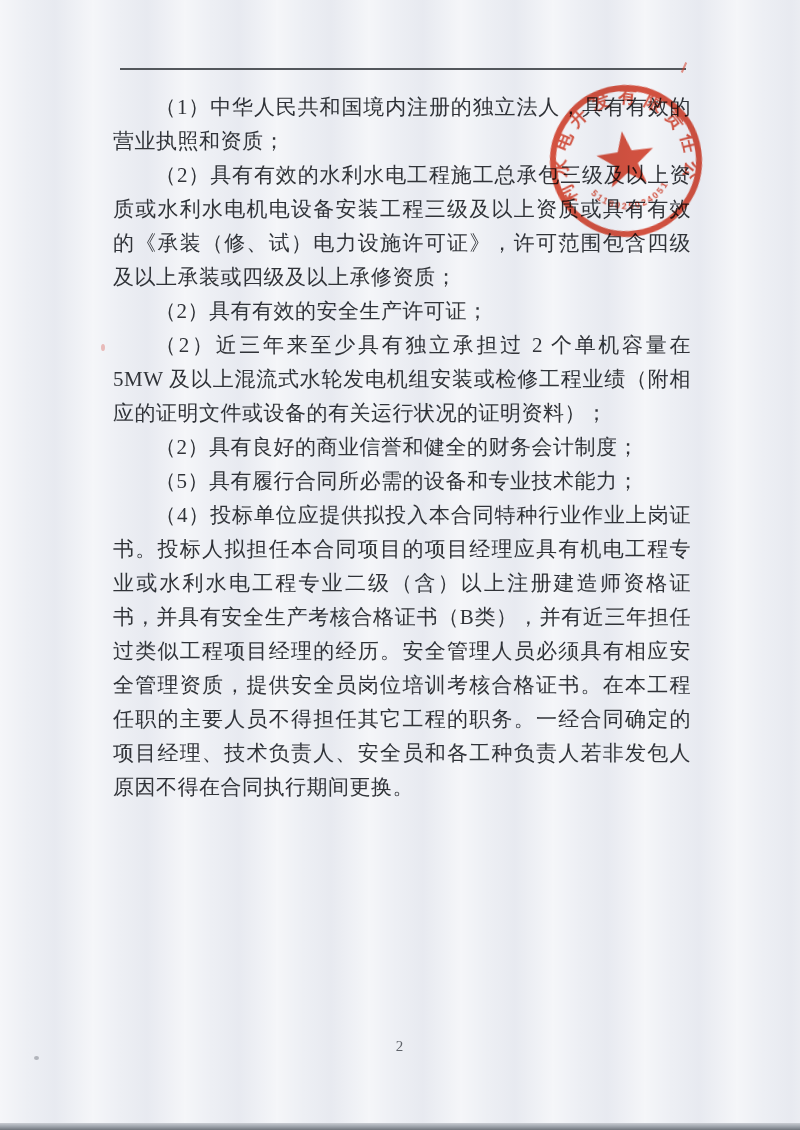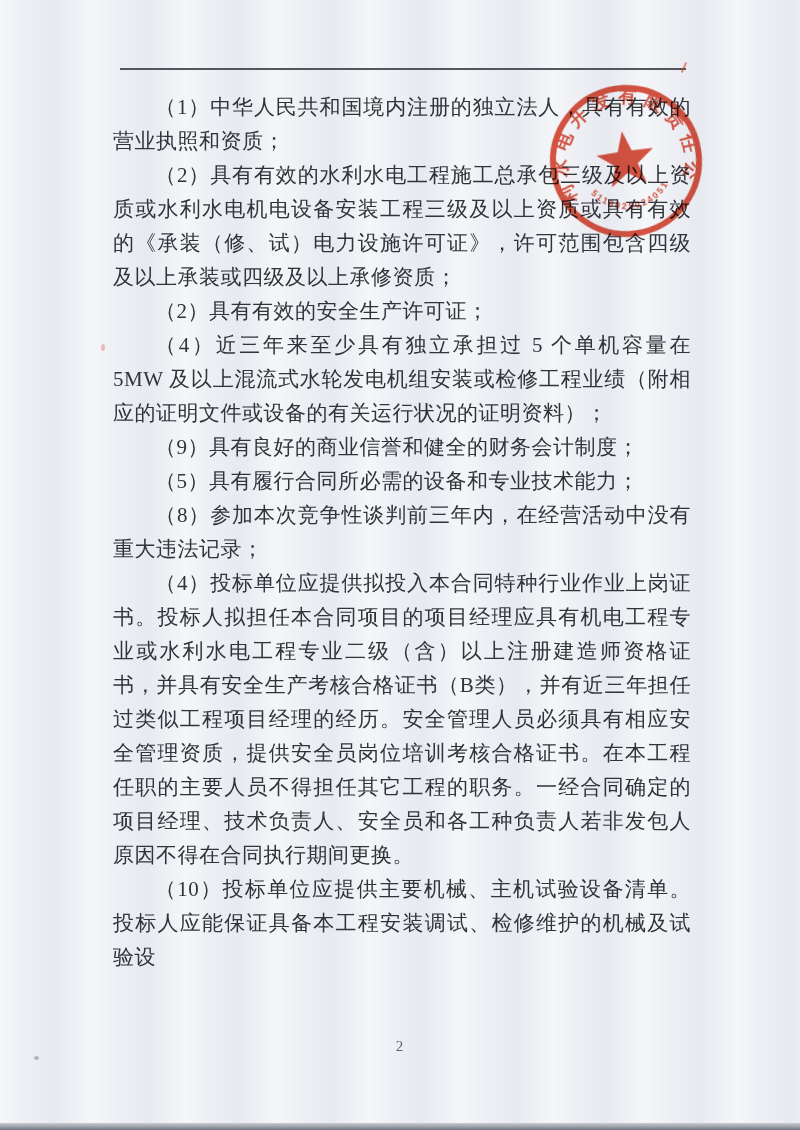--- a/index.html
+++ b/index.html
@@ -77,26 +77,24 @@
 
 <div class="page">
 
   <div class="top-rule"></div>
   <div class="rule-red-tick"></div>
 
   <div class="content">
     <p>（1）中华人民共和国境内注册的独立法人，具有有效的营业执照和资质；</p>
     <p>（2）具有有效的水利水电工程施工总承包三级及以上资质或水利水电机电设备安装工程三级及以上资质或具有有效的《承装（修、试）电力设施许可证》，许可范围包含四级及以上承装或四级及以上承修资质；</p>
     <p>（2）具有有效的安全生产许可证；</p>
-    <p>（4）近三年来至少具有独立承担过 5 个单机容量在 5MW 及以上混流式水轮发电机组安装或检修工程业绩（附相应的证明文件或设备的有关运行状况的证明资料）；</p>
-    <p>（9）具有良好的商业信誉和健全的财务会计制度；</p>
+    <p>（2）近三年来至少具有独立承担过 2 个单机容量在 5MW 及以上混流式水轮发电机组安装或检修工程业绩（附相应的证明文件或设备的有关运行状况的证明资料）；</p>
+    <p>（2）具有良好的商业信誉和健全的财务会计制度；</p>
     <p>（5）具有履行合同所必需的设备和专业技术能力；</p>
-    <p>（8）参加本次竞争性谈判前三年内，在经营活动中没有重大违法记录；</p>
     <p>（4）投标单位应提供拟投入本合同特种行业作业上岗证书。投标人拟担任本合同项目的项目经理应具有机电工程专业或水利水电工程专业二级（含）以上注册建造师资格证书，并具有安全生产考核合格证书（B类），并有近三年担任过类似工程项目经理的经历。安全管理人员必须具有相应安全管理资质，提供安全员岗位培训考核合格证书。在本工程任职的主要人员不得担任其它工程的职务。一经合同确定的项目经理、技术负责人、安全员和各工种负责人若非发包人原因不得在合同执行期间更换。</p>
-    <p>（10）投标单位应提供主要机械、主机试验设备清单。投标人应能保证具备本工程安装调试、检修维护的机械及试验设</p>
   </div>
 
   <svg class="stamp" viewBox="-81 -81 162 162" width="162" height="162" aria-hidden="true">
     <defs>
       <path id="arcTop" d="M -53 30 A 60 60 0 1 1 53 30" fill="none"></path>
       <path id="arcBottom" d="M -41 25 A 48 48 0 0 0 41 25" fill="none"></path>
     </defs>
     <circle cx="0" cy="0" r="73" fill="none" stroke="currentColor" stroke-width="6"></circle>
     <polygon points="0,-30 7.05,-9.71 28.53,-9.27 11.41,3.71 17.63,24.27 0,12 -17.63,24.27 -11.41,3.71 -28.53,-9.27 -7.05,-9.71" fill="currentColor"></polygon>
     <text class="company">

